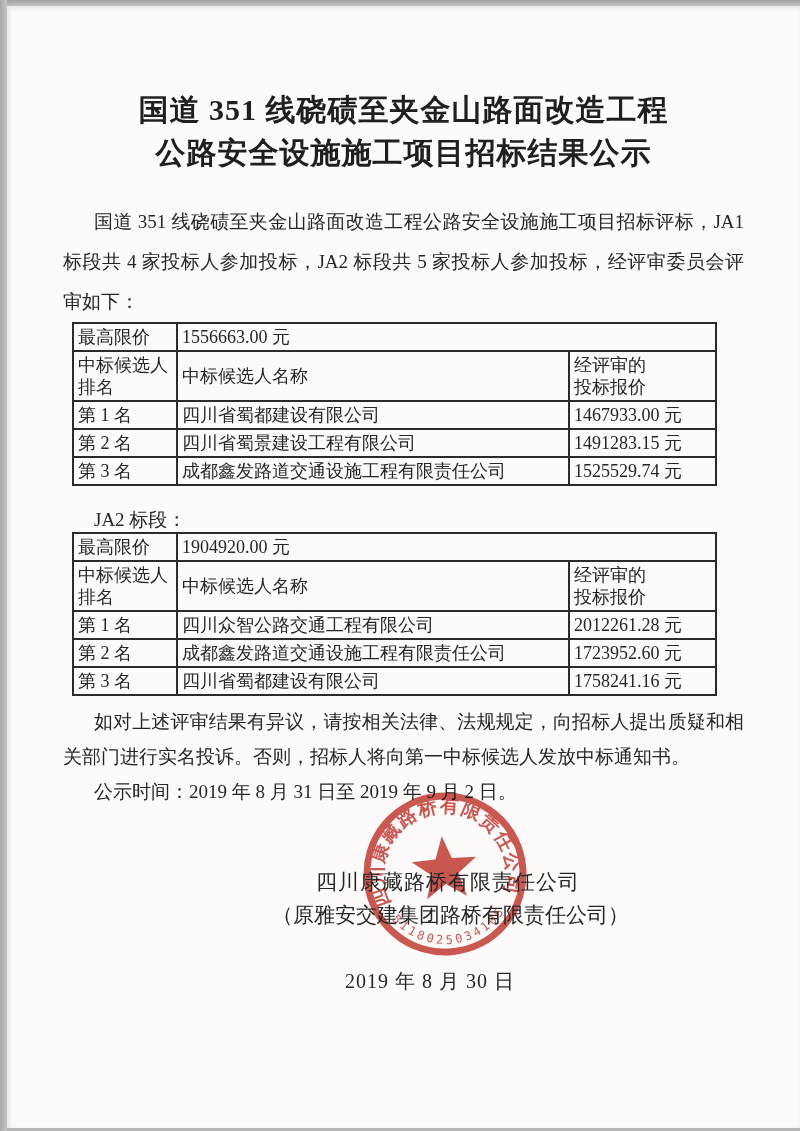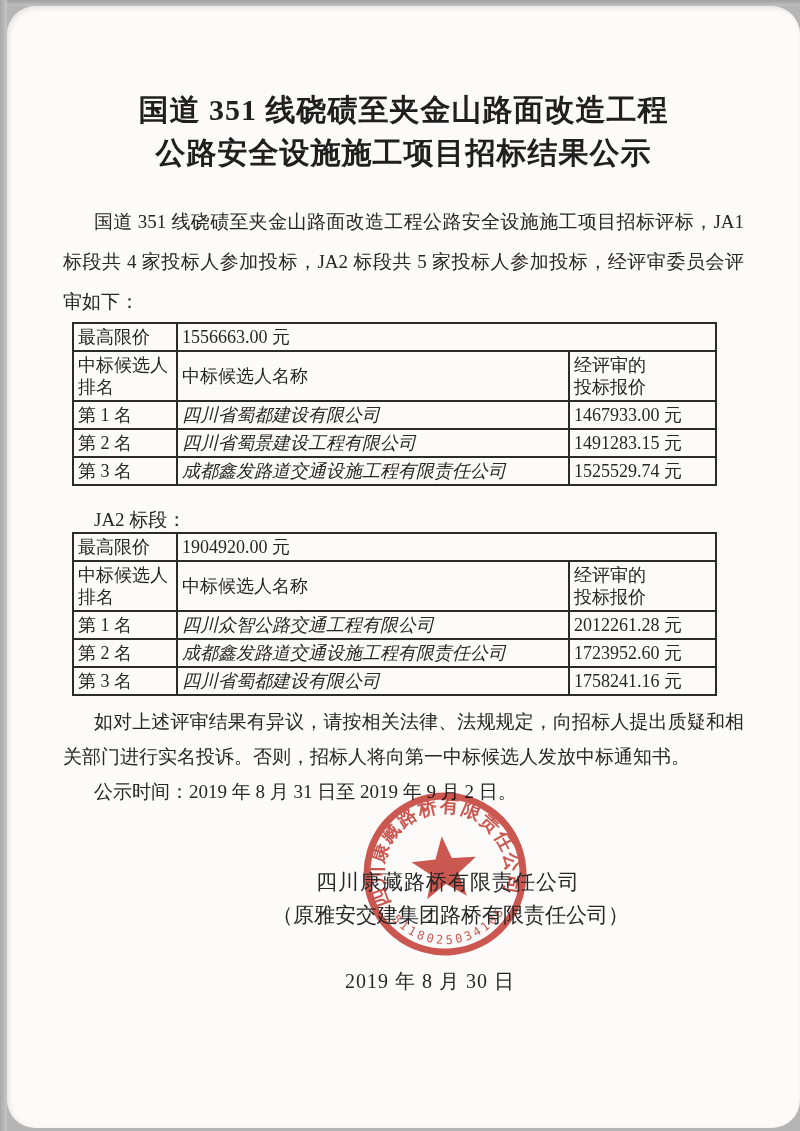--- a/index.html
+++ b/index.html
@@ -8,21 +8,20 @@
     background:#b5b5b5;
     font-family:"Liberation Serif","DejaVu Serif",serif;
     color:#262626;
     position:relative;
     overflow:hidden;
   }
   .paper {
     position:absolute; left:7px; top:6px; right:0; bottom:3px;
     background:#fcfbf9;
     box-shadow: inset 2px 2px 5px rgba(0,0,0,0.10);
-    border-radius: 28px;
   }
   .content { padding:0 56px; position:relative; }
 
   .doc-title { margin-top:82px; text-align:center; font-weight:bold; font-size:30px; line-height:43px; letter-spacing:1px; color:#1f1f1f; }
 
   .intro { margin-top:28px; font-size:19px; line-height:40px; text-align:justify; text-indent:31px; }
 
   .section-label { font-size:19px; line-height:24px; text-indent:31px; }
   .section-label.second { margin-top:22px; }
 
@@ -32,21 +31,21 @@
     margin-left:9px;
     font-size:18px;
     table-layout:fixed;
   }
   table.bid td { border:2px solid #2b2b2b; line-height:22px; padding:2px 4px; }
   table.bid col.c-rank { width:104px; }
   table.bid col.c-name { width:392px; }
   table.bid col.c-price { width:147px; }
   td.maxrow { height:26px; }
   td.hdr { height:48px; white-space:pre-line; }
-  td.name-cell { text-align:left; padding-left:13px;font-style:italic; }
+  td.name-cell { text-align:left; padding-left:13px; }
   tr.data td { height:27px; }
 
   .closing { margin-top:8px; font-size:19px; line-height:35px; text-align:justify; text-indent:31px; }
   .pub-time { font-size:19px; line-height:35px; text-indent:31px; }
 
   .signature { position:relative; height:320px; }
   .sig-line { position:absolute; white-space:nowrap; }
   .sig-company { top:59px; left:253px; font-size:21px; letter-spacing:1px; }
   .sig-former  { top:92px; left:209px; font-size:21px; }
   .sig-date    { top:159px; left:282px; font-size:20px; letter-spacing:1px; }

